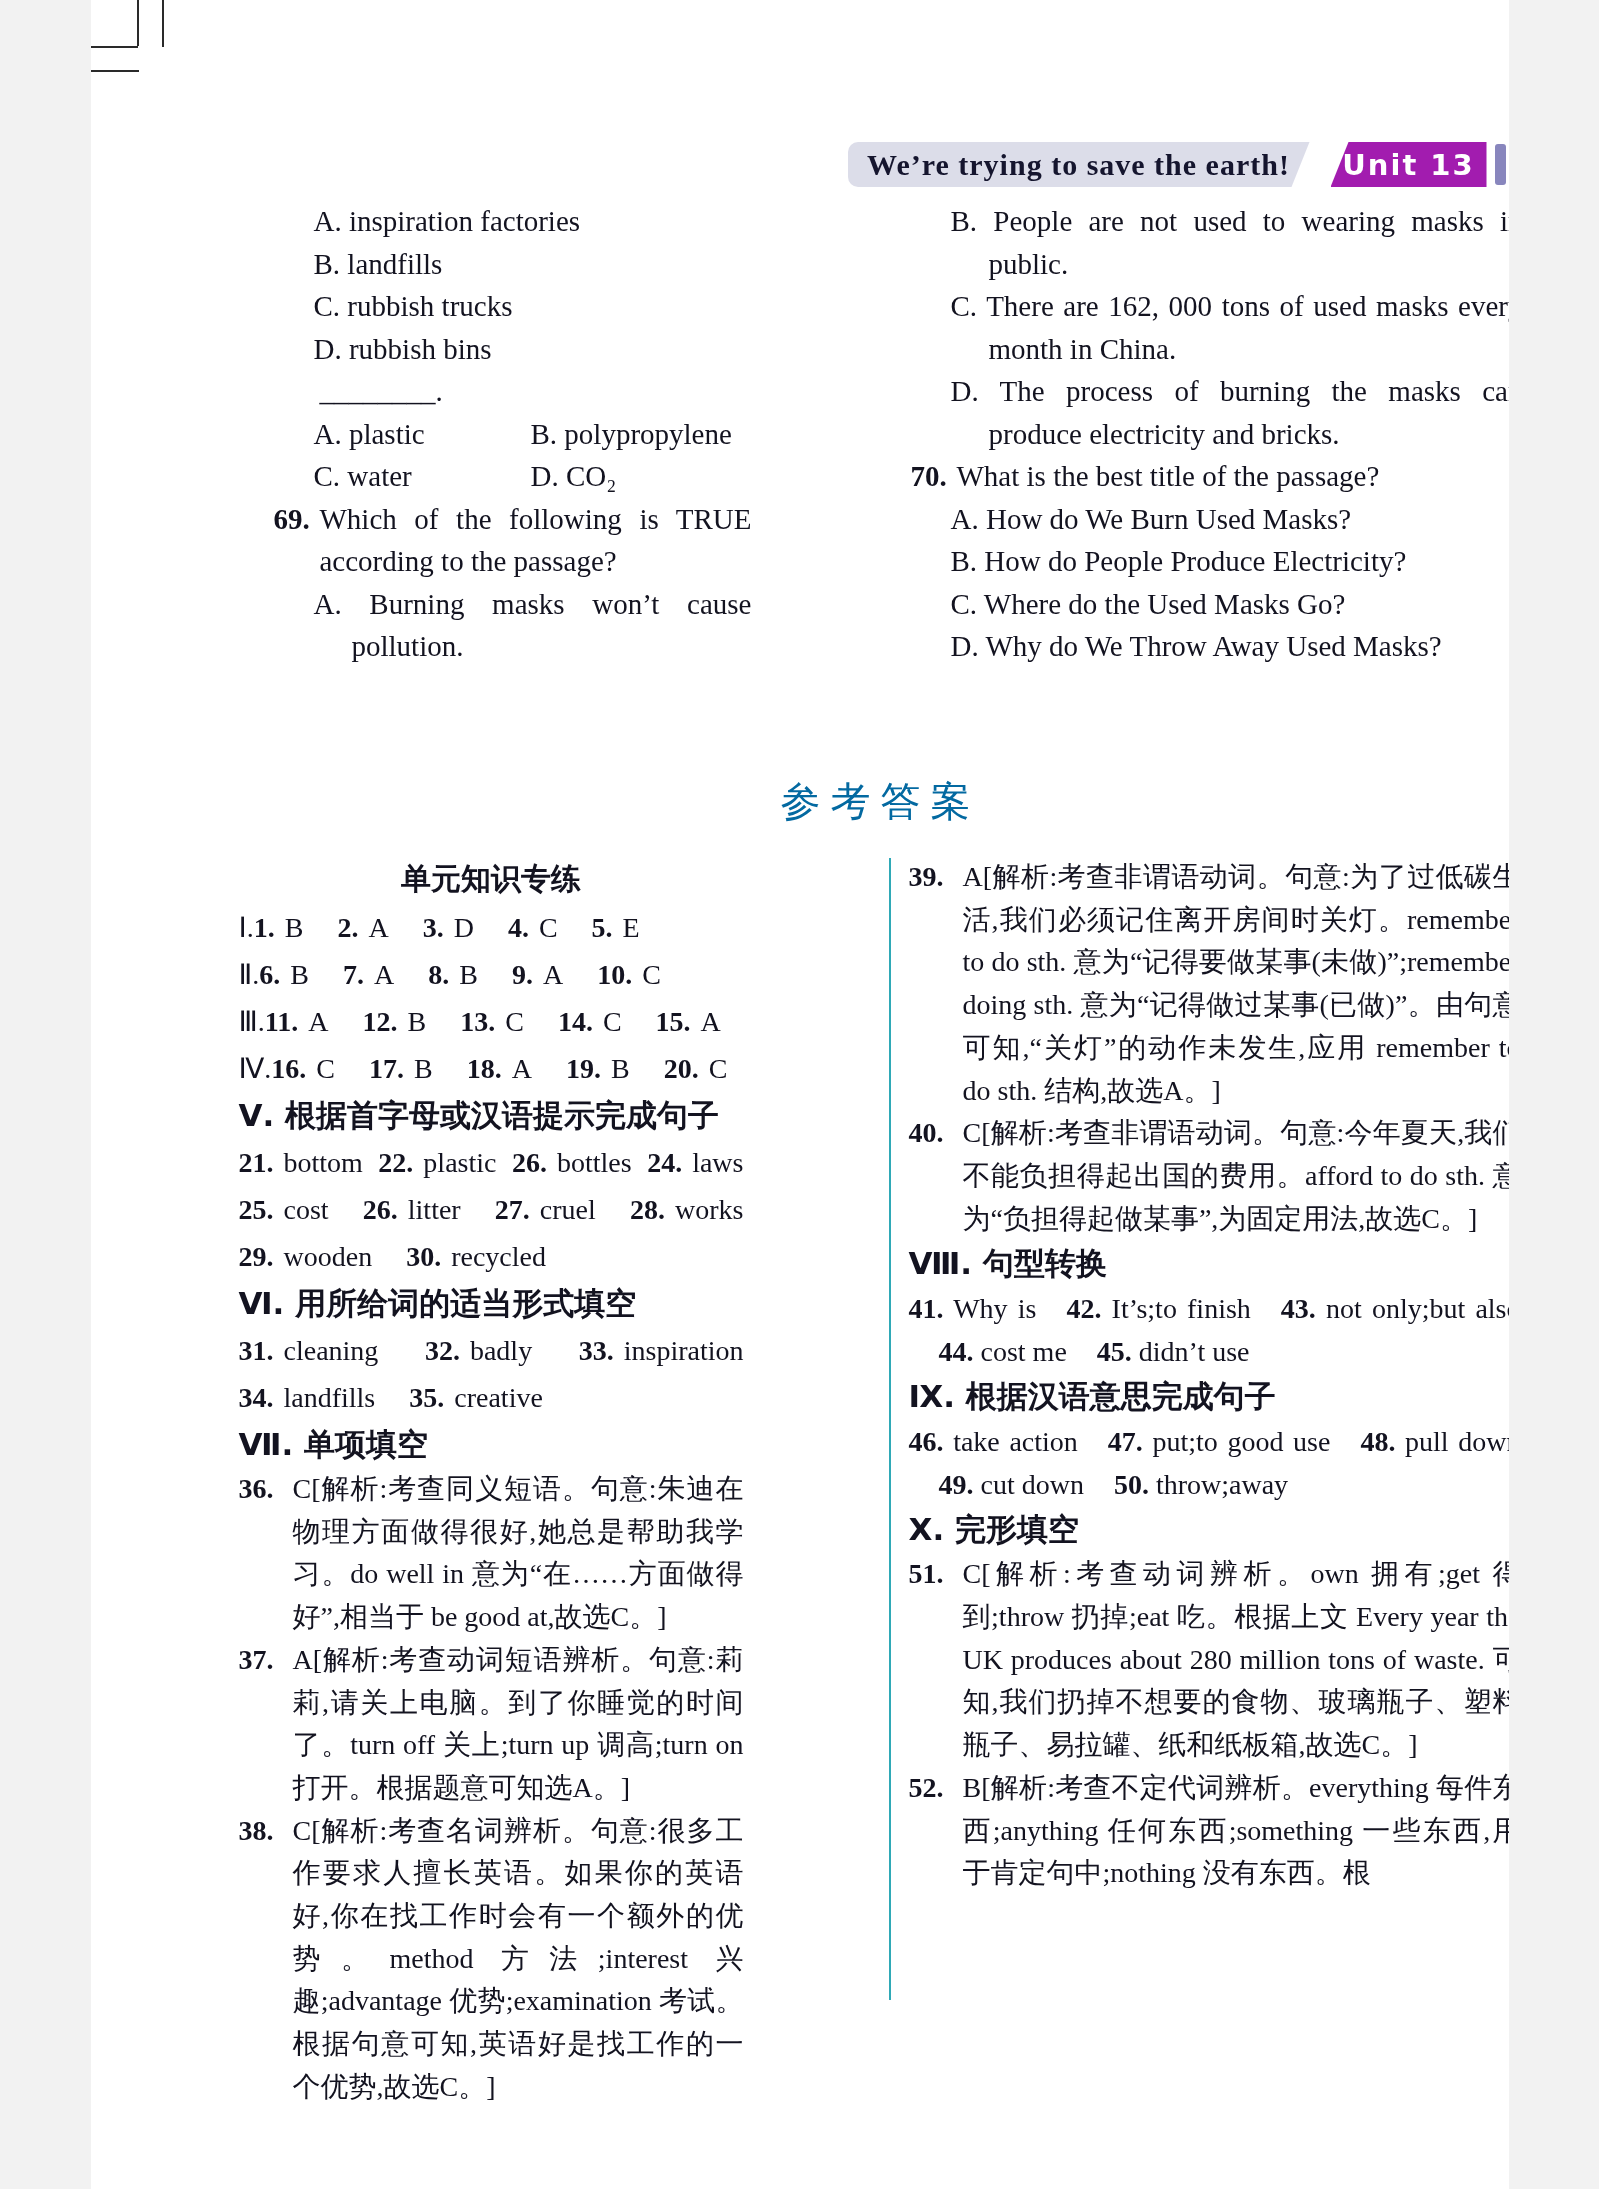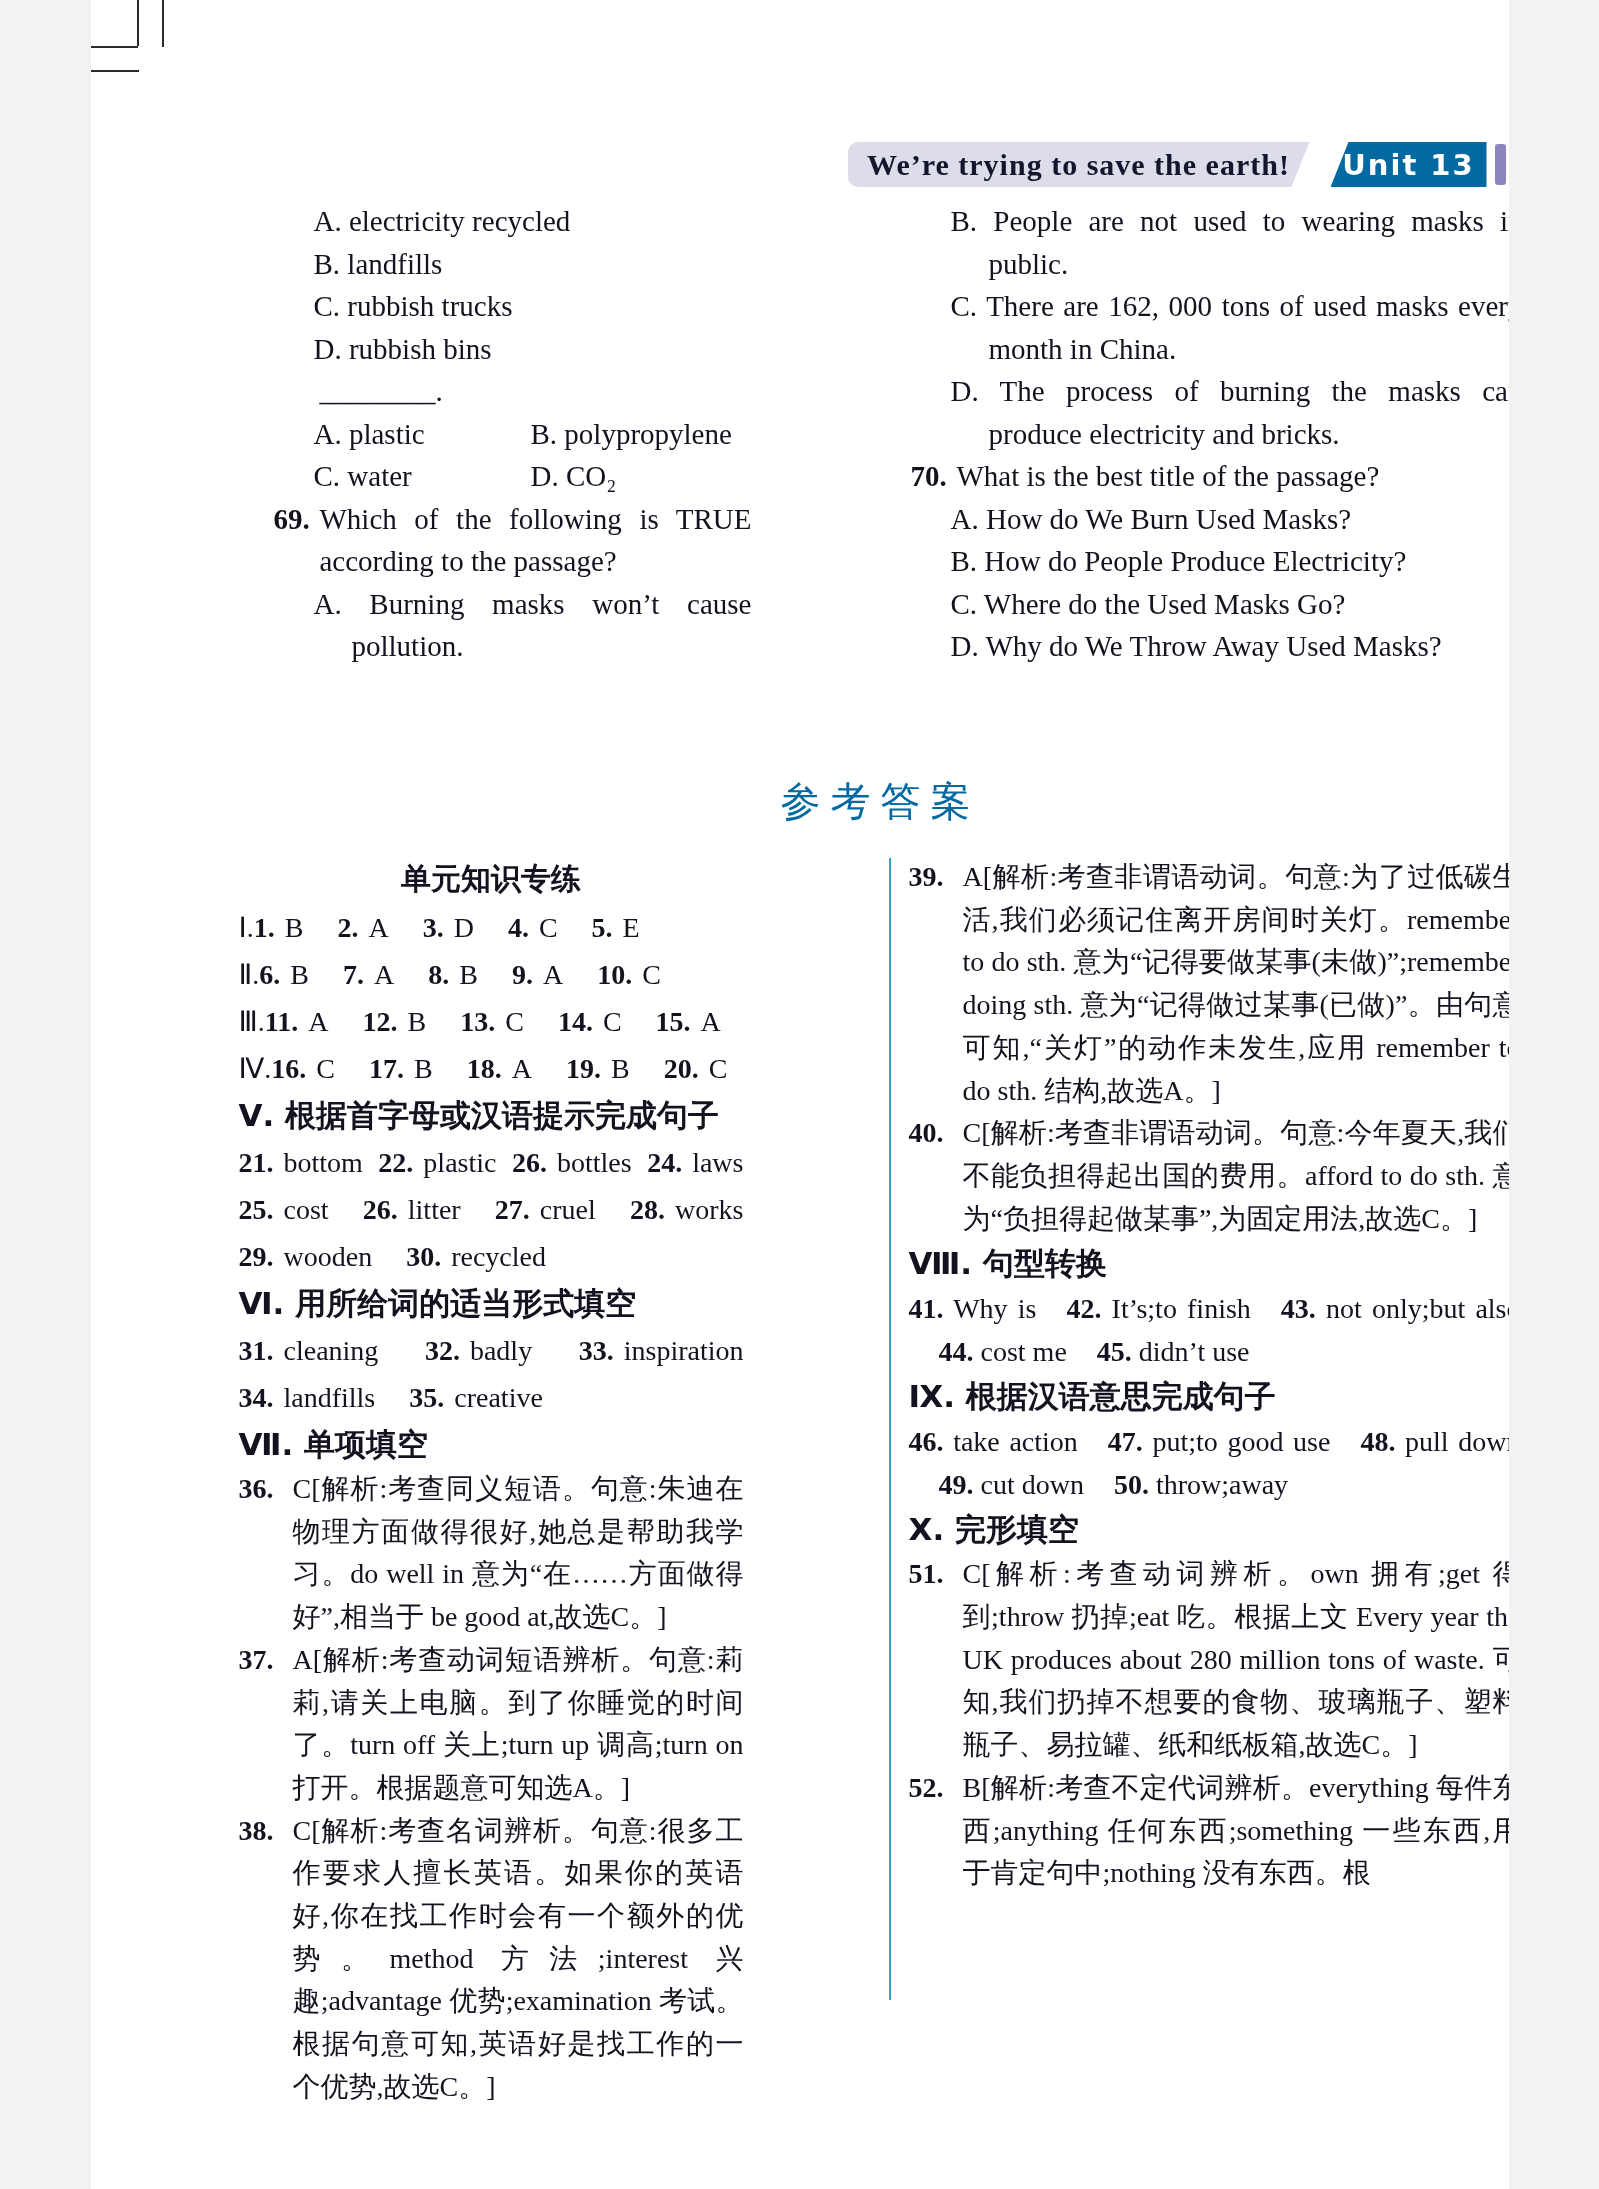--- a/index.html
+++ b/index.html
@@ -15,21 +15,21 @@
   .cm-tr-v1{left:1528px;top:0;width:2px;height:47px;}
   .cm-tr-v2{left:1551px;top:0;width:2px;height:47px;}
   .cm-tr-h1{left:1552px;top:46px;width:47px;height:2px;}
   .cm-tr-h2{left:1550px;top:69px;width:49px;height:2px;}
 
   
   .title-bar{position:absolute;left:757px;top:142px;width:462px;height:45px;background:#dcdde9;
              border-radius:10px 0 0 10px;clip-path:polygon(0 0,100% 0,calc(100% - 18px) 100%,0 100%);
              display:flex;align-items:center;justify-content:center;}
   .title-bar span{font-weight:bold;font-size:30px;color:#15152e;letter-spacing:1px;}
-  .unit-badge{position:absolute;left:1240px;top:142px;width:156px;height:45px;background:#0369a1;
+  .unit-badge{position:absolute;left:1240px;top:142px;width:156px;height:45px;background:#a21caf;
               clip-path:polygon(18px 0,100% 0,100% 100%,0 100%);
               display:flex;align-items:center;justify-content:center;
               font-family:"DejaVu Sans",sans-serif;font-weight:bold;font-size:29px;color:#ffffff;letter-spacing:2px;}
   .badge-tail{position:absolute;left:1404px;top:144px;width:11px;height:41px;background:#8886bd;border-radius:3px;}
 
   
   .q-col{position:absolute;top:200px;font-size:29px;line-height:42.5px;}
   .q-col-left{left:183px;width:478px;}
   .q-col-right{left:820px;width:612px;}
   .q-opt{padding-left:38px;text-indent:-38px;text-align:justify;margin-left:40px;}
@@ -79,21 +79,21 @@
 
   <div class="title-bar">
     <span>We’re trying to save the earth!</span>
   </div>
   <div class="unit-badge">Unit 13</div>
   <div class="badge-tail"></div>
 
   <div class="q-col q-col-left">
     <div>
 
-    <div class="q-opt">A. electricity recycled</div>
+    <div class="q-opt">A. inspiration factories</div>
         <div class="q-opt">B. landfills</div>
         <div class="q-opt">C. rubbish trucks</div>
         <div class="q-opt">D. rubbish bins</div>
       </div>
     <div class="q-blank">________.</div>
     <div class="q-opt-grid">
 
     <div class="q-opt">A. plastic</div>
         <div class="q-opt">B. polypropylene</div>
         <div class="q-opt">C. water</div>

